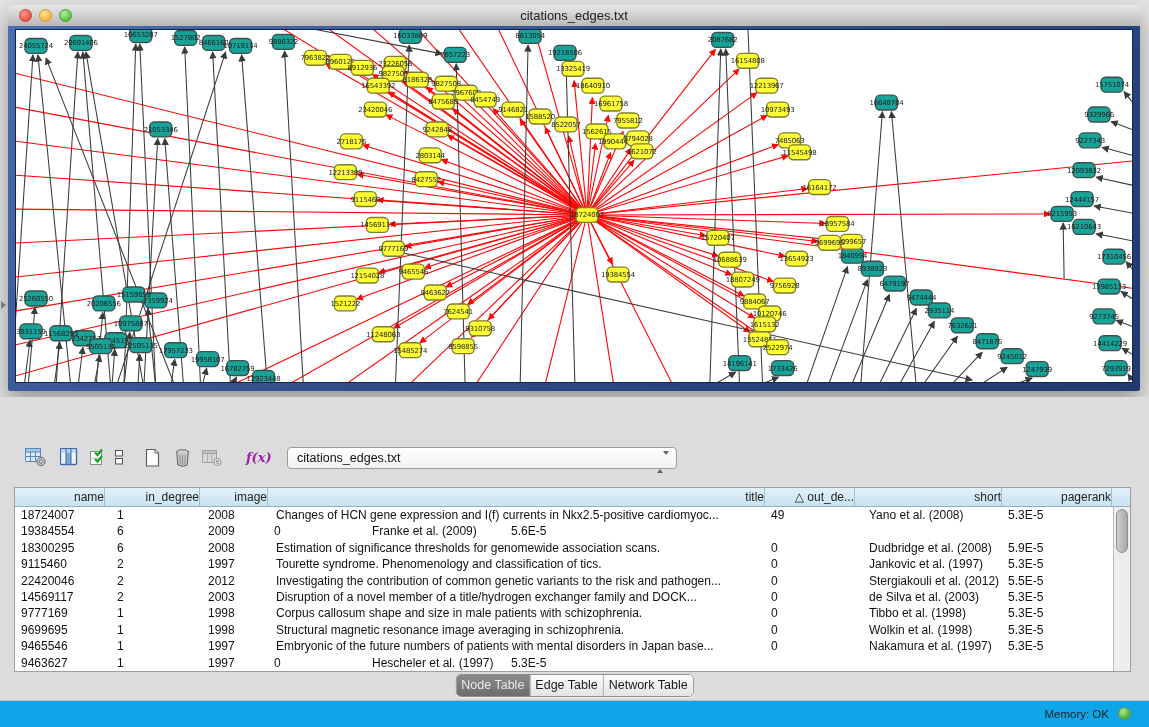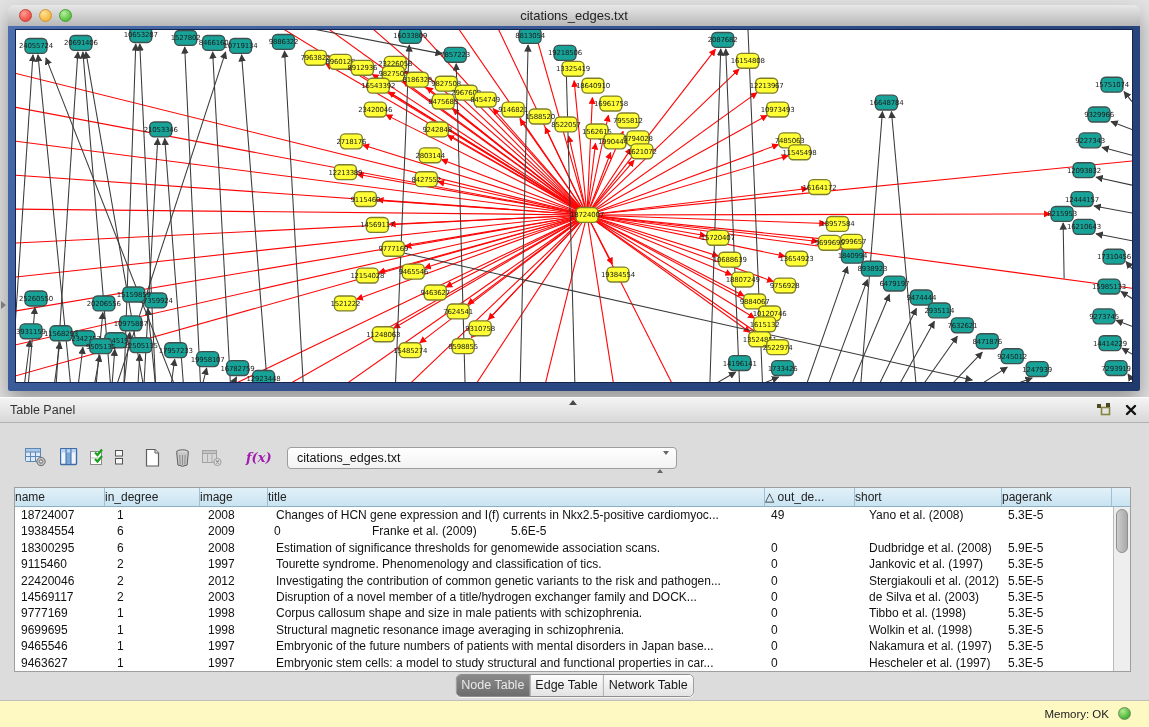--- a/index.html
+++ b/index.html
@@ -53,38 +53,38 @@
   .dd-stepper .up{width:0;height:0;border-left:3.5px solid transparent;border-right:3.5px solid transparent;border-bottom:4px solid #666;margin-bottom:2px}
   .dd-stepper .dn{width:0;height:0;border-left:3.5px solid transparent;border-right:3.5px solid transparent;border-top:4px solid #666}
 
   .panel-body{position:absolute;left:0;right:0;top:26px;bottom:0}
 
   #data-table{position:absolute;left:14px;top:64px;width:1117px;height:185px;box-sizing:border-box;
     background:#fff;border:1px solid #9e9e9e}
   .thead{display:flex;height:19px;background:linear-gradient(#e2f1f9,#c9e3f1);
     border-bottom:1px solid #8fb0c4;box-sizing:border-box}
   .th{box-sizing:border-box;border-right:1px solid #9fc0d4;font-size:12px;color:#222;
-    text-align:left;line-height:18px;overflow:hidden;white-space:nowrap}
+    text-align:right;line-height:18px;overflow:hidden;white-space:nowrap}
   .trow{display:flex;height:16.4px;font-size:12px;color:#111;white-space:nowrap}
   .td{box-sizing:border-box;overflow:hidden;line-height:16.4px;padding-left:6px}
   .c0{width:90px}.c1{width:95px}.c2{width:68px}.c3{width:497px}.c4{width:90px}.c5{width:147px}.c6{width:110px}
   .td.c1{padding-left:12px}.td.c2{padding-left:8px}.td.c3{padding-left:8px}.td.c5{padding-left:14px}
   .vscroll{position:absolute;right:0;top:19px;bottom:0;width:16px;background:#eee;border-left:1px solid #bbb}
   .vthumb{position:absolute;left:2px;right:2px;top:2px;height:44px;border-radius:6px;
     background:linear-gradient(90deg,#cdcdcd,#a9a9a9);border:1px solid #8f8f8f;box-sizing:border-box}
 
   .seg-tabs{position:absolute;left:50%;transform:translateX(-50%);top:251px;height:21px;display:inline-flex;
     border:1px solid #8e8e8e;border-radius:5px;overflow:hidden;background:#fff;box-shadow:0 1px 0 rgba(255,255,255,.7)}
   .seg{padding:0 5px;font-size:12.5px;line-height:20px;color:#1a1a1a;
     background:linear-gradient(#fdfdfd,#e3e3e3);border-left:1px solid #a8a8a8}
   .seg:first-child{border-left:none}
   .seg.selected{background:linear-gradient(#8a8a8a,#6d6d6d);color:#e9e9e9}
 
   
-  #status-bar{position:absolute;left:0;bottom:0;width:1149px;height:27px;background:#fef9c3;
+  #status-bar{position:absolute;left:0;bottom:0;width:1149px;height:27px;background:#0ea5e9;
     border-top:1px solid #bfbfbf;box-sizing:border-box}
   .mem{position:absolute;right:40px;top:7px;font-size:11.5px;color:#222}
   .mem-dot{position:absolute;right:18px;top:6px;width:13px;height:13px;border-radius:50%;
     background:radial-gradient(circle at 35% 30%,#b3ec8e,#3fae2e 75%);border:1px solid #6f8f62;box-sizing:border-box}
 </style>
 </head>
 <body>
 
 <div id="net-window">
   <div class="titlebar">
@@ -488,34 +488,20 @@
             <text x="572" y="188.5" class="glabel">18724007</text>
           </g>
       </svg>
     </div>
   </div>
 </div>
 
 <div class="edge-glyph"></div>
 
 <div id="table-panel">
-  <div class="panel-header">
-    <div class="splitter-arrow"></div>
-    <span>Table Panel</span>
-    <div class="panel-header-icons">
-      <svg width="15" height="13">
-        <rect x="5.5" y="4.5" width="8" height="7" fill="none" stroke="#85853f" stroke-width="1.6"></rect>
-        <rect x="1" y="1" width="4" height="4" fill="#4a4a20"></rect>
-        <rect x="10" y="0" width="4" height="4" fill="#4a4a20"></rect>
-      </svg>
-      <svg width="12" height="12">
-        <path d="M2 2 L10 10 M10 2 L2 10" stroke="#111" stroke-width="2.4" stroke-linecap="round"></path>
-      </svg>
-    </div>
-  </div>
 
   <div class="panel-body">
     <div id="toolbar">
         <div class="toolbar-icon" style="left: 25px;"><svg width="22" height="19">
             <rect x="0.5" y="0.5" width="15" height="13" rx="1" fill="#dce9f7" stroke="#5d86b4"></rect>
             <rect x="0.5" y="0.5" width="15" height="3.5" fill="#a9c7e8" stroke="#5d86b4"></rect>
             <line x1="5.5" y1="4" x2="5.5" y2="13.5" stroke="#5d86b4"></line>
             <line x1="10.5" y1="4" x2="10.5" y2="13.5" stroke="#5d86b4"></line>
             <line x1="0.5" y1="8.5" x2="15.5" y2="8.5" stroke="#5d86b4"></line>
             <circle cx="16" cy="13.5" r="4.2" fill="#bdbdbd" stroke="#707070"></circle>
@@ -655,21 +641,20 @@
             <div class="td c2">1997</div>
             <div class="td c3">Embryonic of the future numbers of patients with mental disorders in Japan base...</div>
             <div class="td c4">0</div>
             <div class="td c5">Nakamura et al. (1997)</div>
             <div class="td c6">5.3E-5</div>
           </div>
           <div class="trow">
             <div class="td c0">9463627</div>
             <div class="td c1">1</div>
             <div class="td c2">1997</div>
-            <div class="td c3">Embryonic stem cells: a model to study structural and functional properties in car...</div>
             <div class="td c4">0</div>
             <div class="td c5">Hescheler et al. (1997)</div>
             <div class="td c6">5.3E-5</div>
           </div>
         </div>
       <div class="vscroll">
         <div class="vthumb"></div>
       </div>
     </div>
 

